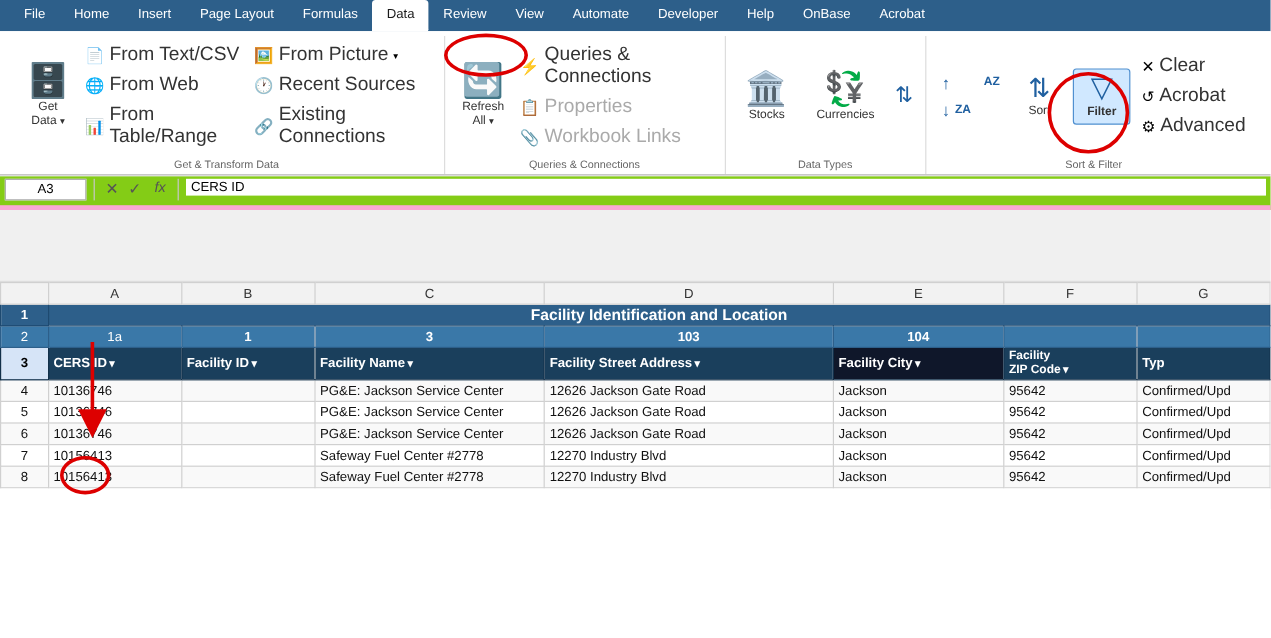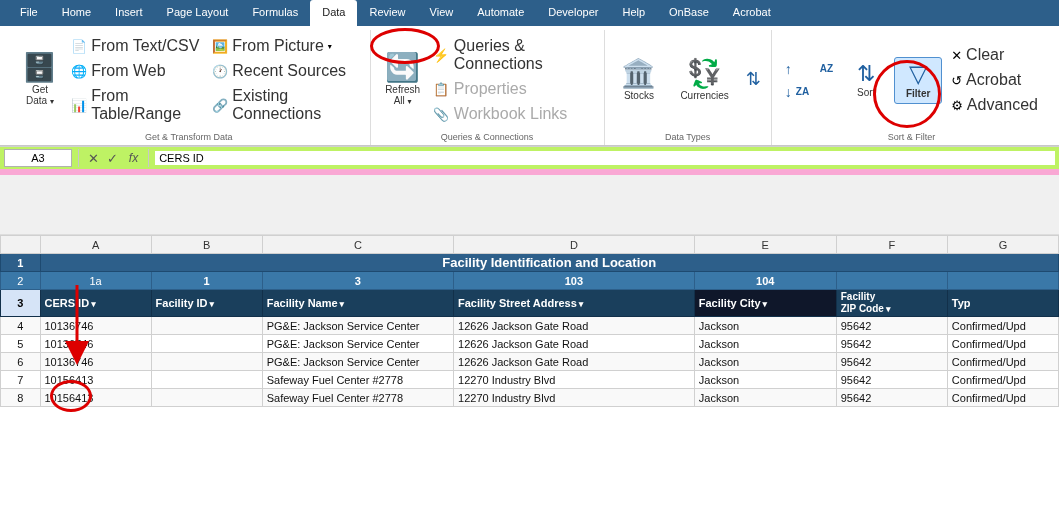--- a/index.html
+++ b/index.html
@@ -42,21 +42,21 @@
     }
     .ribbon-btn-small .icon { font-size: 13px; }
     .ribbon-btn-small .label { font-size: 16px; color: #333; }
     .ribbon-btn-small.disabled .label { color: #aaa; }
     .ribbon-btn-small.disabled .icon { color: #aaa; }
 
     .small-btns-col { display: flex; flex-direction: column; gap: 1px; justify-content: center; }
 
     
     .formula-bar {
-      display: flex; align-items: center; background: #bef264; border-bottom: 6px solid #f9a8d4;
+      display: flex; align-items: flex-start; background: #84cc16; border-bottom: 4px solid #f9a8d4;
       padding: 2px 4px; gap: 4px; height: 28px;
     }
     .name-box {
       width: 68px; border: 1px solid #b0b0b0; padding: 2px 4px;
       font-size: 11px; text-align: center;
     }
     .formula-divider { width: 1px; height: 18px; background: #c8c8c8; margin: 0 2px; }
     .formula-icons { display: flex; gap: 2px; align-items: center; }
     .formula-icon { font-size: 13px; cursor: pointer; color: #555; padding: 1px 3px; }
     .fx-label { font-size: 12px; font-style: italic; color: #555; padding: 0 4px; }

